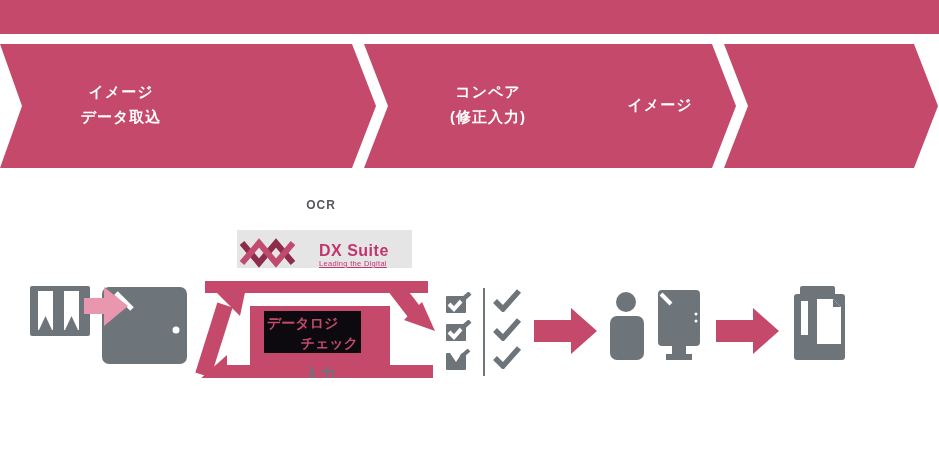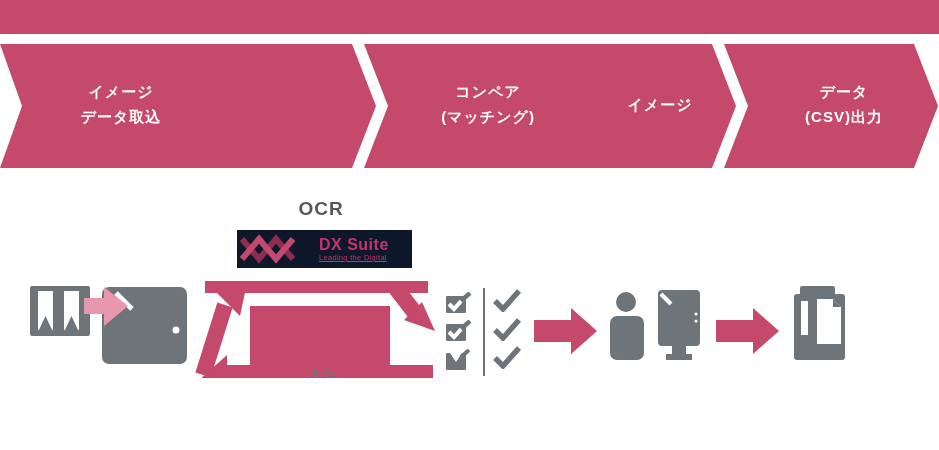--- a/index.html
+++ b/index.html
@@ -14,62 +14,60 @@
   .step{
     position:absolute;top:78px;height:52px;
     display:flex;align-items:center;justify-content:center;
     text-align:center;white-space:pre-line;
     color:#ffffff;font-weight:bold;font-size:15px;line-height:25px;letter-spacing:1px;
   }
   .step.left{justify-content:flex-start;text-align:left;}
   
   .ocr-label{
     left:298px;top:198px;width:46px;height:18px;text-align:center;
-    color:#54575b;font-weight:bold;font-size:19px;letter-spacing:1px;
+    color:#54575b;font-weight:bold;font-size:12px;letter-spacing:1px;
   }
   .dx-logo{
-    left:237px;top:230px;width:175px;height:38px;background:#0f172a;
-    display:flex;align-items:center;
+    left:237px;top:230px;width:175px;height:38px;background:#e5e5e5;
+    display:flex;align-items:flex-end;
   }
   .dx-text{display:flex;flex-direction:column;margin-left:2px;}
   .dx-title{color:#c2356e;font-weight:bold;font-size:16px;line-height:17px;letter-spacing:0.5px;}
   .dx-tagline{color:#c2356e;font-size:7.5px;line-height:9px;letter-spacing:0.3px;text-decoration:underline;}
   .logic-box{
     left:264px;top:311px;width:97px;height:42px;background:#0c0a0e;
     color:#c4496b;font-weight:bold;font-size:14px;line-height:20px;
     padding-top:2px;box-sizing:border-box;
   }
   .logic-line1{padding-left:3px;}
   .logic-line2{text-align:right;padding-right:3px;}
   .entry-label{
     left:285px;top:366px;width:86px;height:18px;text-align:center;
-    color:#6e757a;font-weight:bold;font-size:13px;line-height:18px;
+    color:#6e757a;font-weight:bold;font-size:16px;line-height:18px;
   }
   .divider{left:483px;top:288px;width:2px;height:88px;background:#6e757a;}
 </style>
 </head>
 <body>
 
 <div class="stage">
 
   <div class="abs top-bar"></div>
 
   <svg class="abs chevrons" width="939" height="124" viewBox="0 0 939 124">
     <polygon points="0,0 352,0 376,62 352,124 0,124 22,62" fill="#c4496b"></polygon>
     <polygon points="364,0 712,0 736,62 712,124 364,124 388,62" fill="#c4496b"></polygon>
     <polygon points="724,0 914,0 938,62 914,124 724,124 748,62" fill="#c4496b"></polygon>
   </svg>
 
   <div class="step" style="left:38px;width:166px;">イメージ
 データ取込</div>
   <div class="step" style="left:402px;width:172px;">コンペア
-(マッチング)</div>
+(修正入力)</div>
   <div class="step" style="left:598px;width:124px;">イメージ</div>
-  <div class="step" style="left:768px;width:152px;">データ
-(CSV)出力</div>
 
   <div class="abs ocr-label">OCR</div>
 
   <div class="abs dx-logo">
     <svg width="80" height="30" viewBox="0 0 80 30">
       <polyline points="5,5 22,25 39,5 56,25" fill="none" stroke="#8d2c4d" stroke-width="6"></polyline>
       <polyline points="5,25 22,5 39,25 56,5" fill="none" stroke="#c14a6f" stroke-width="6"></polyline>
     </svg>
     <div class="dx-text">
       <span class="dx-title">DX Suite</span>
@@ -98,20 +96,24 @@
   <svg class="abs" style="left:195px;top:273px;" width="245" height="132" viewBox="0 0 245 132">
     <line x1="8" y1="102" x2="30" y2="32" stroke="#c4496b" stroke-width="16"></line>
     <polygon points="52,10 19,17 45,43" fill="#c4496b"></polygon>
     <line x1="200" y1="14" x2="220" y2="40" stroke="#c4496b" stroke-width="16"></line>
     <polygon points="240,58 227,29 209,47" fill="#c4496b"></polygon>
     <rect x="10" y="8" width="223" height="12" fill="#c4496b"></rect>
     <polygon points="238,92 32,92 32,82 4,107 32,132 32,127 238,127" fill="#c4496b"></polygon>
     <rect x="55" y="33" width="140" height="59" fill="#c4496b"></rect>
   </svg>
 
+  <div class="abs logic-box">
+    <div class="logic-line1">データロジ</div>
+    <div class="logic-line2">チェック</div>
+  </div>
 
   <div class="abs entry-label">入力…</div>
 
   <svg class="abs" style="left:283px;top:389px;" width="84" height="61" viewBox="0 0 84 61">
     <circle cx="14" cy="12" r="9" fill="#6e757a"></circle>
     <rect x="0" y="24" width="30" height="37" rx="6" fill="#6e757a"></rect>
     <rect x="34" y="0" width="48" height="42" rx="4" fill="#6e757a"></rect>
     <rect x="26" y="46" width="52" height="9" rx="2" fill="#6e757a"></rect>
     <rect x="38" y="6" width="6" height="5" fill="#ffffff"></rect>
     <rect x="38" y="15" width="6" height="5" fill="#ffffff"></rect>

